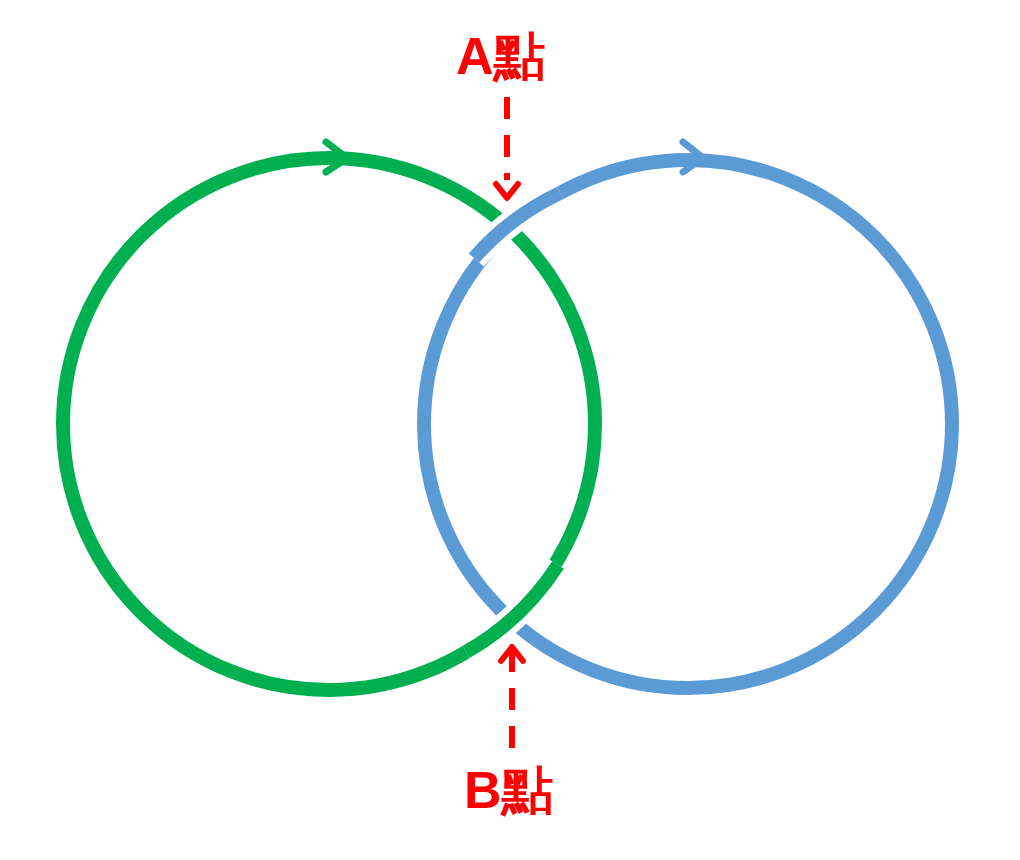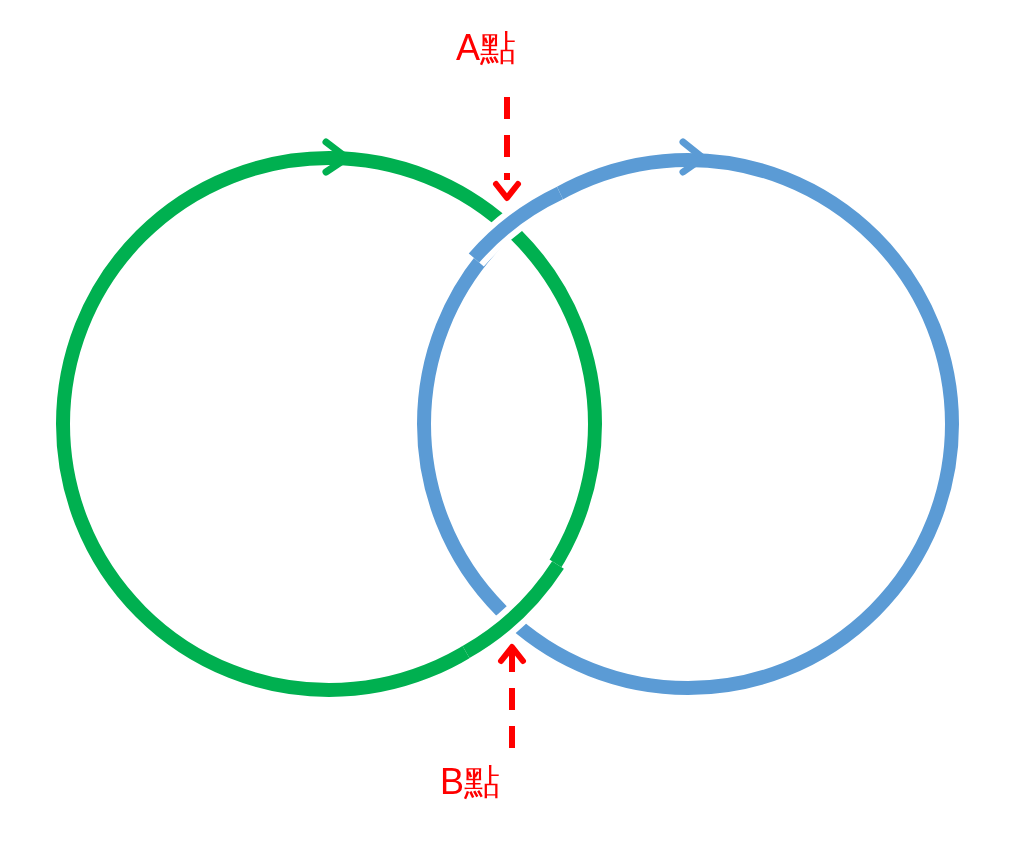--- a/index.html
+++ b/index.html
@@ -1,20 +1,20 @@
 <!DOCTYPE html>
 <html><head>
 <meta charset="utf-8">
 <style>
   html, body { margin: 0; padding: 0; background: #ffffff; }
   body { width: 1020px; height: 860px; position: relative; overflow: hidden; font-family: "DejaVu Sans", sans-serif; }
   svg { position: absolute; left: 0; top: 0; }
-  .label { position: absolute; color: #ff0000; font-weight: normal; font-size: 36px; line-height: 1; font-family: "Liberation Sans", "DejaVu Sans", sans-serif; white-space: nowrap; }
+  .label { position: absolute; color: #ff0000; font-weight: bold; font-size: 52px; line-height: 1; font-family: "Liberation Sans", "DejaVu Sans", sans-serif; white-space: nowrap; }
   #label-a { left: 456px; top: 30px; }
-  #label-b { left: 440px; top: 764px; }
+  #label-b { left: 464px; top: 764px; }
 </style>
 </head>
 <body>
 
 <svg width="1020" height="860" viewBox="0 0 1020 860">
 
   <circle cx="329" cy="424" r="266" fill="none" stroke="#00b050" stroke-width="14"></circle>
 
   <circle cx="688" cy="424" r="264" fill="none" stroke="#5b9bd5" stroke-width="14"></circle>
 

